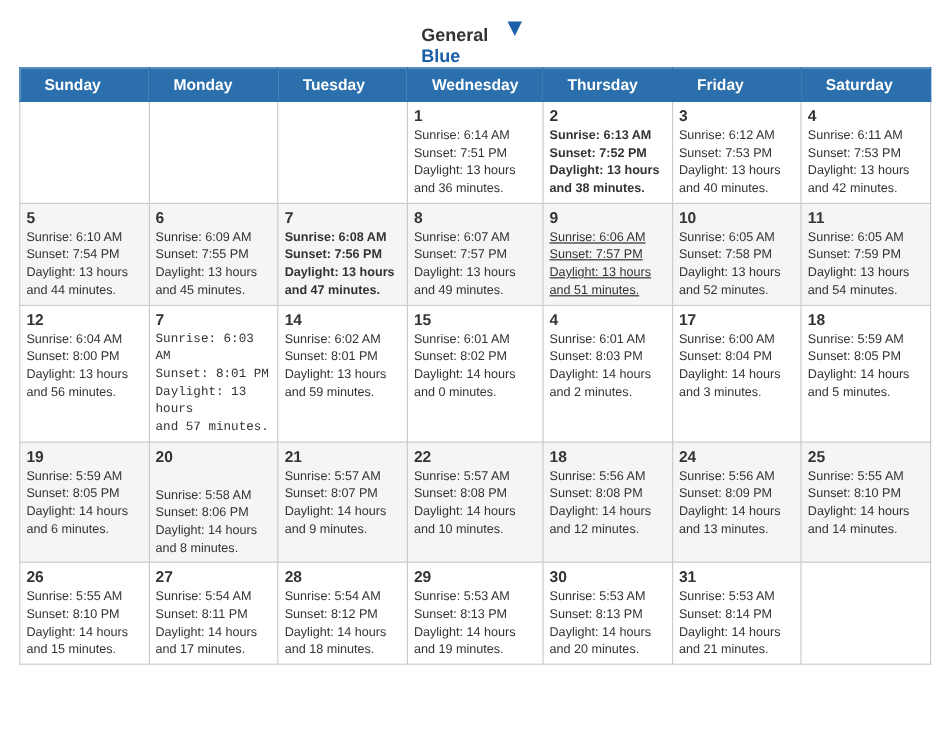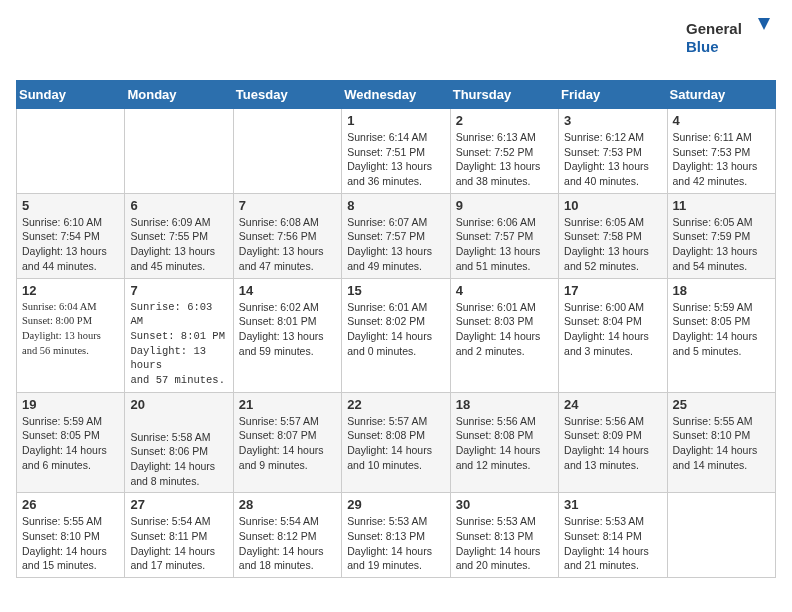--- a/index.html
+++ b/index.html
@@ -5,23 +5,23 @@
     * { box-sizing: border-box; margin: 0; padding: 0; }
     body {
       font-family: Arial, sans-serif;
       background: #fff;
       width: 792px;
       min-height: 612px;
       padding: 16px;
     }
     .header-area {
       display: flex;
-      justify-content: flex-end;
+      justify-content: center;
       align-items: flex-start;
-      margin-bottom: 24px;
+      margin-bottom: 0;
     }
     .logo {
       display: flex;
       align-items: center;
       gap: 4px;
     }
     .title-area {
       text-align: right;
     }
     .month-title {
@@ -37,21 +37,21 @@
     .calendar {
       width: 100%;
       border-collapse: collapse;
       border: 1px solid #ccc;
     }
     .calendar th {
       background-color: #2c6fad;
       color: #fff;
       font-size: 13px;
       font-weight: bold;
-      padding: 6px 2px;
+      padding: 6px 20px;
       text-align: left;
       border: 1px solid #2c6fad;
     }
     .calendar td {
       vertical-align: top;
       border: 1px solid #ccc;
       padding: 4px 5px;
       font-size: 11px;
       color: #333;
       width: 108px;
@@ -113,21 +113,21 @@
         <td class="empty-cell"></td>
         <td>
           <span class="day-number">1</span>
           <div class="day-info" style="white-space: pre-line;">Sunrise: 6:14 AM
 Sunset: 7:51 PM
 Daylight: 13 hours
 and 36 minutes.</div>
         </td>
         <td>
           <span class="day-number">2</span>
-          <div class="day-info" style="white-space: pre-line;">Sunrise: 6:13 AM
+          <div class="day-info" style="white-space: pre-line; font-weight: bold;">Sunrise: 6:13 AM
 Sunset: 7:52 PM
 Daylight: 13 hours
 and 38 minutes.</div>
         </td>
         <td>
           <span class="day-number">3</span>
           <div class="day-info" style="white-space: pre-line;">Sunrise: 6:12 AM
 Sunset: 7:53 PM
 Daylight: 13 hours
 and 40 minutes.</div>
@@ -150,35 +150,35 @@
         </td>
         <td>
           <span class="day-number">6</span>
           <div class="day-info" style="white-space: pre-line;">Sunrise: 6:09 AM
 Sunset: 7:55 PM
 Daylight: 13 hours
 and 45 minutes.</div>
         </td>
         <td>
           <span class="day-number">7</span>
-          <div class="day-info" style="white-space: pre-line;">Sunrise: 6:08 AM
+          <div class="day-info" style="white-space: pre-line; font-weight: bold;">Sunrise: 6:08 AM
 Sunset: 7:56 PM
 Daylight: 13 hours
 and 47 minutes.</div>
         </td>
         <td>
           <span class="day-number">8</span>
           <div class="day-info" style="white-space: pre-line;">Sunrise: 6:07 AM
 Sunset: 7:57 PM
 Daylight: 13 hours
 and 49 minutes.</div>
         </td>
         <td>
           <span class="day-number">9</span>
-          <div class="day-info" style="white-space: pre-line;">Sunrise: 6:06 AM
+          <div class="day-info" style="white-space: pre-line; text-decoration: underline;">Sunrise: 6:06 AM
 Sunset: 7:57 PM
 Daylight: 13 hours
 and 51 minutes.</div>
         </td>
         <td>
           <span class="day-number">10</span>
           <div class="day-info" style="white-space: pre-line;">Sunrise: 6:05 AM
 Sunset: 7:58 PM
 Daylight: 13 hours
 and 52 minutes.</div>
@@ -187,21 +187,21 @@
           <span class="day-number">11</span>
           <div class="day-info" style="white-space: pre-line;">Sunrise: 6:05 AM
 Sunset: 7:59 PM
 Daylight: 13 hours
 and 54 minutes.</div>
         </td>
       </tr>
       <tr>
         <td>
           <span class="day-number">12</span>
-          <div class="day-info" style="white-space: pre-line; font-family: Liberation Serif, serif;">Sunrise: 6:04 AM
+          <div class="day-info" style="white-space: pre-line;">Sunrise: 6:04 AM
 Sunset: 8:00 PM
 Daylight: 13 hours
 and 56 minutes.</div>
         </td>
         <td>
           <span class="day-number">7</span>
           <div class="day-info" style="white-space: pre-line; font-family: Liberation Mono, monospace;">Sunrise: 6:03 AM
 Sunset: 8:01 PM
 Daylight: 13 hours
 and 57 minutes.</div>

